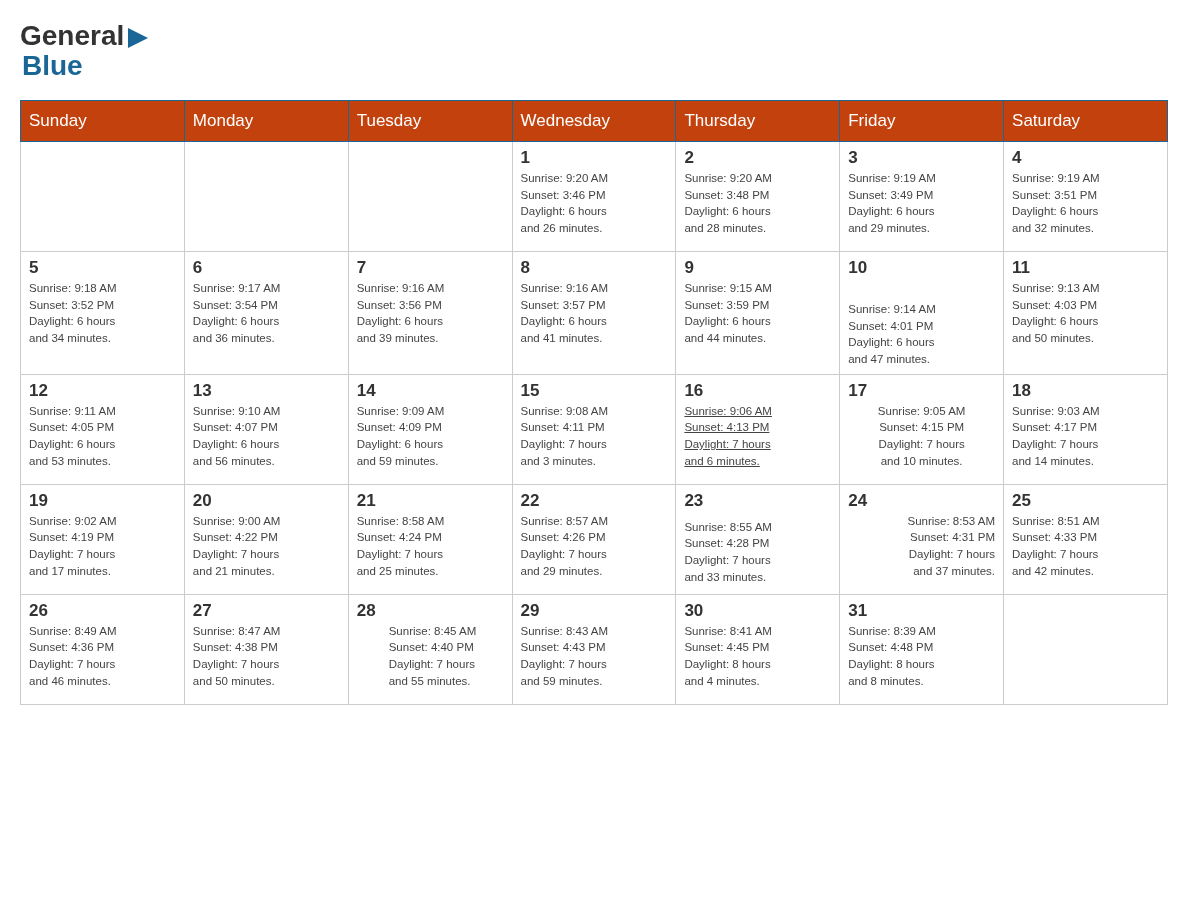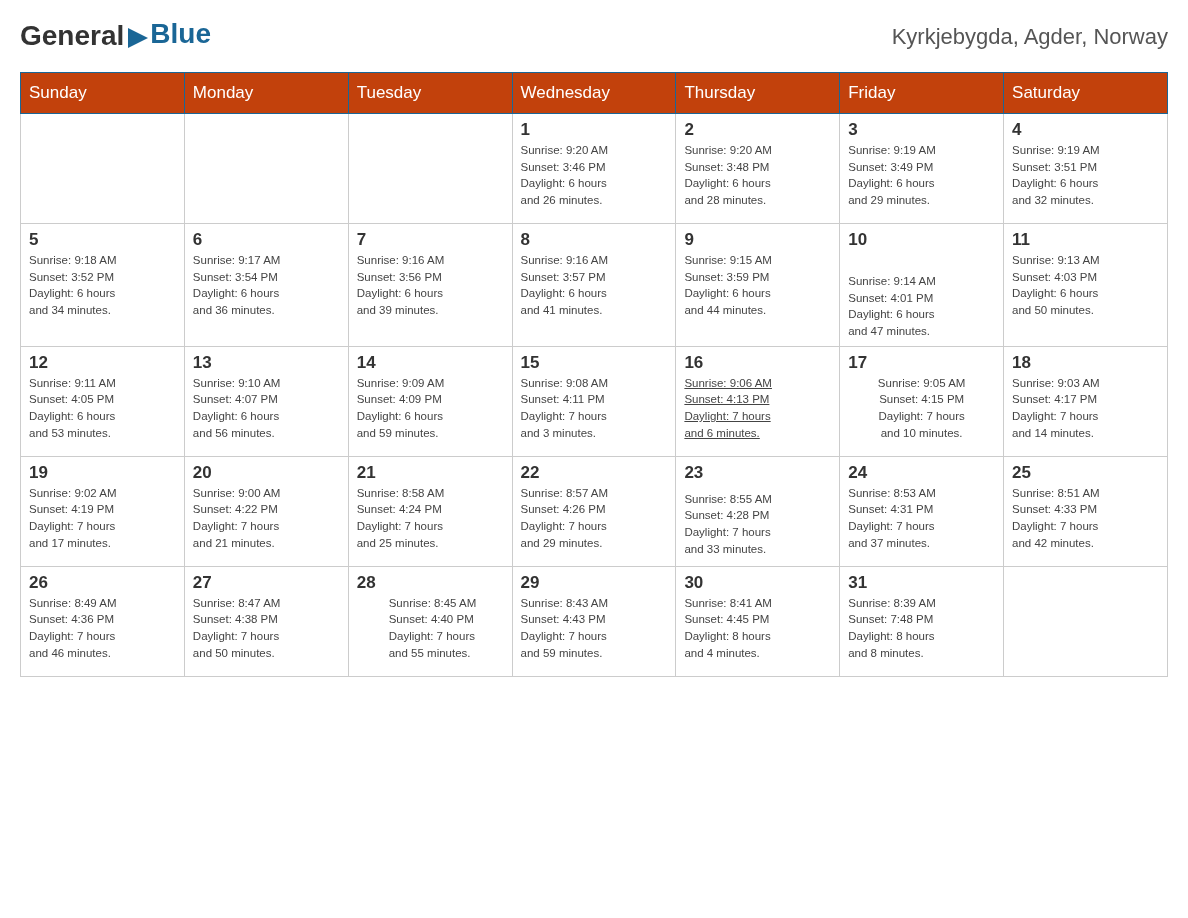--- a/index.html
+++ b/index.html
@@ -66,21 +66,21 @@
     .day-info {
       font-size: 11.5px;
       color: #444;
       line-height: 1.45;
     }
     .empty-cell {
       background: #fff;
     }
     .logo-container {
       display: flex;
-      flex-direction: row;
+      flex-direction: column;
       justify-content: flex-end;
     }
     .logo-top-row {
       display: flex;
       align-items: center;
     }
     .logo-bottom {
       font-size: 28px;
       font-weight: bold;
       color: #1a6696;
@@ -97,21 +97,20 @@
       <span class="logo-text-general">General</span>
       <div style="display:flex; flex-direction:column; margin-left:4px; margin-top:4px;">
         <svg width="20" height="20" viewBox="0 0 20 20">
           <polygon points="0,0 20,10 0,20" fill="#1a6696"></polygon>
         </svg>
       </div>
     </div>
     <div class="logo-bottom">Blue</div>
   </div>
   <div class="logo-right">
-    <div class="calendar-subtitle">Kyrkjebygda, Agder, Norway</div>
   </div>
 </div>
 
 <table class="calendar">
   <thead>
     <tr>
     <th>Sunday</th>
         <th>Monday</th>
         <th>Tuesday</th>
         <th>Wednesday</th>
@@ -287,21 +286,21 @@
         </td>
         <td>
           <div class="day-number">23</div>
           <div class="day-info" style="white-space: pre-line; margin-top: 8px;">Sunrise: 8:55 AM
 Sunset: 4:28 PM
 Daylight: 7 hours
 and 33 minutes.</div>
         </td>
         <td>
           <div class="day-number">24</div>
-          <div class="day-info" style="white-space: pre-line;">Sunrise: 8:53 AM
+          <div class="day-info" style="white-space: pre-line; text-align: right;">Sunrise: 8:53 AM
 Sunset: 4:31 PM
 Daylight: 7 hours
 and 37 minutes.</div>
         </td>
         <td>
           <div class="day-number">25</div>
           <div class="day-info" style="white-space: pre-line;">Sunrise: 8:51 AM
 Sunset: 4:33 PM
 Daylight: 7 hours
 and 42 minutes.</div>
@@ -339,20 +338,20 @@
         <td>
           <div class="day-number">30</div>
           <div class="day-info" style="white-space: pre-line;">Sunrise: 8:41 AM
 Sunset: 4:45 PM
 Daylight: 8 hours
 and 4 minutes.</div>
         </td>
         <td>
           <div class="day-number">31</div>
           <div class="day-info" style="white-space: pre-line;">Sunrise: 8:39 AM
-Sunset: 7:48 PM
+Sunset: 4:48 PM
 Daylight: 8 hours
 and 8 minutes.</div>
         </td>
         <td class="empty-cell"></td>
       </tr>
     </tbody>
 </table>
 
 </body></html>

